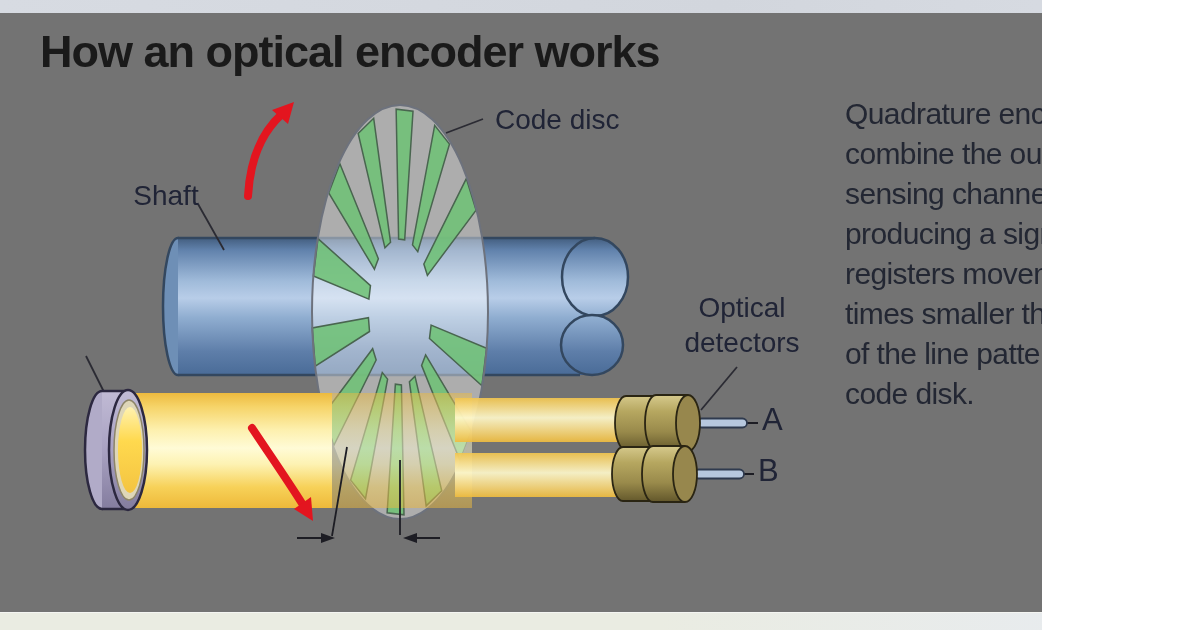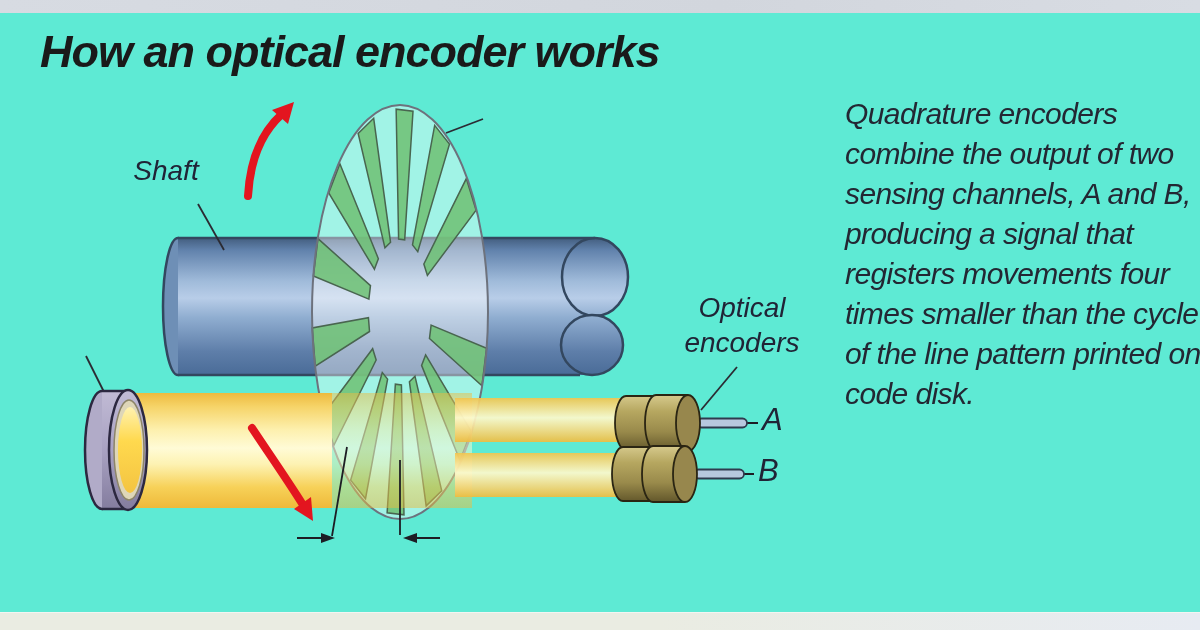--- a/index.html
+++ b/index.html
@@ -1,20 +1,19 @@
 <!DOCTYPE html>
 <html><head>
 <meta charset="utf-8">
 <style>
   html,body{margin:0;padding:0;}
   body{font-family:"Liberation Sans", sans-serif;}
   .stage{
-    position:relative;width:1200px;height:630px;overflow:hidden;
-    background:#5eead4;
-    font-style:italic;
+    position:relative;width:1042px;height:630px;overflow:hidden;
+    background:#737373;
   }
   .top-strip{
     position:absolute;left:0;top:0;width:1200px;height:13px;
     background:linear-gradient(to right,#d7dbe2,#d2d6dd 60%,#d8dce3);
   }
   .bottom-strip{
     position:absolute;left:0;top:612px;width:1200px;height:18px;
     background:linear-gradient(to right,#eaece2 0%,#eaece2 55%,#e7ebf2 100%);
     border-top:1px solid #f4f5f2;
   }
@@ -185,25 +184,26 @@
     <g>
       <path d="M248,196 C250,160 262,132 282,114" fill="none" stroke="#e3151f" stroke-width="8" stroke-linecap="round"></path>
       <polygon points="294,102 288,124 272,110" fill="#e3151f"></polygon>
     </g>
     <g>
       <path d="M252,428 C272,458 290,484 303,505" fill="none" stroke="#e3151f" stroke-width="8" stroke-linecap="round"></path>
       <polygon points="313,521 294,509 311,497" fill="#e3151f"></polygon>
     </g>
   </svg>
 
-  <div class="dlabel center" style="left:116px;top:153px;width:100px;">Shaft</div>
-
-
-
-  <div class="dlabel center" style="left:666px;top:290px;width:152px;">Optical encoders</div>
+  <div class="dlabel center" style="left:116px;top:178px;width:100px;">Shaft</div>
+
+  <div class="dlabel" style="left:495px;top:102px;">Code disc</div>
+
+
+  <div class="dlabel center" style="left:666px;top:290px;width:152px;">Optical detectors</div>
 
   <div class="dlabel chan" style="left:762px;top:402px;">A</div>
 
   <div class="dlabel chan" style="left:758px;top:453px;">B</div>
 
 
   <div class="desc">Quadrature encoders combine the output of two sensing channels, A and B, producing a signal that registers movements four times smaller than the cycle of the line pattern printed on code disk.</div>
 
 </div>
 

